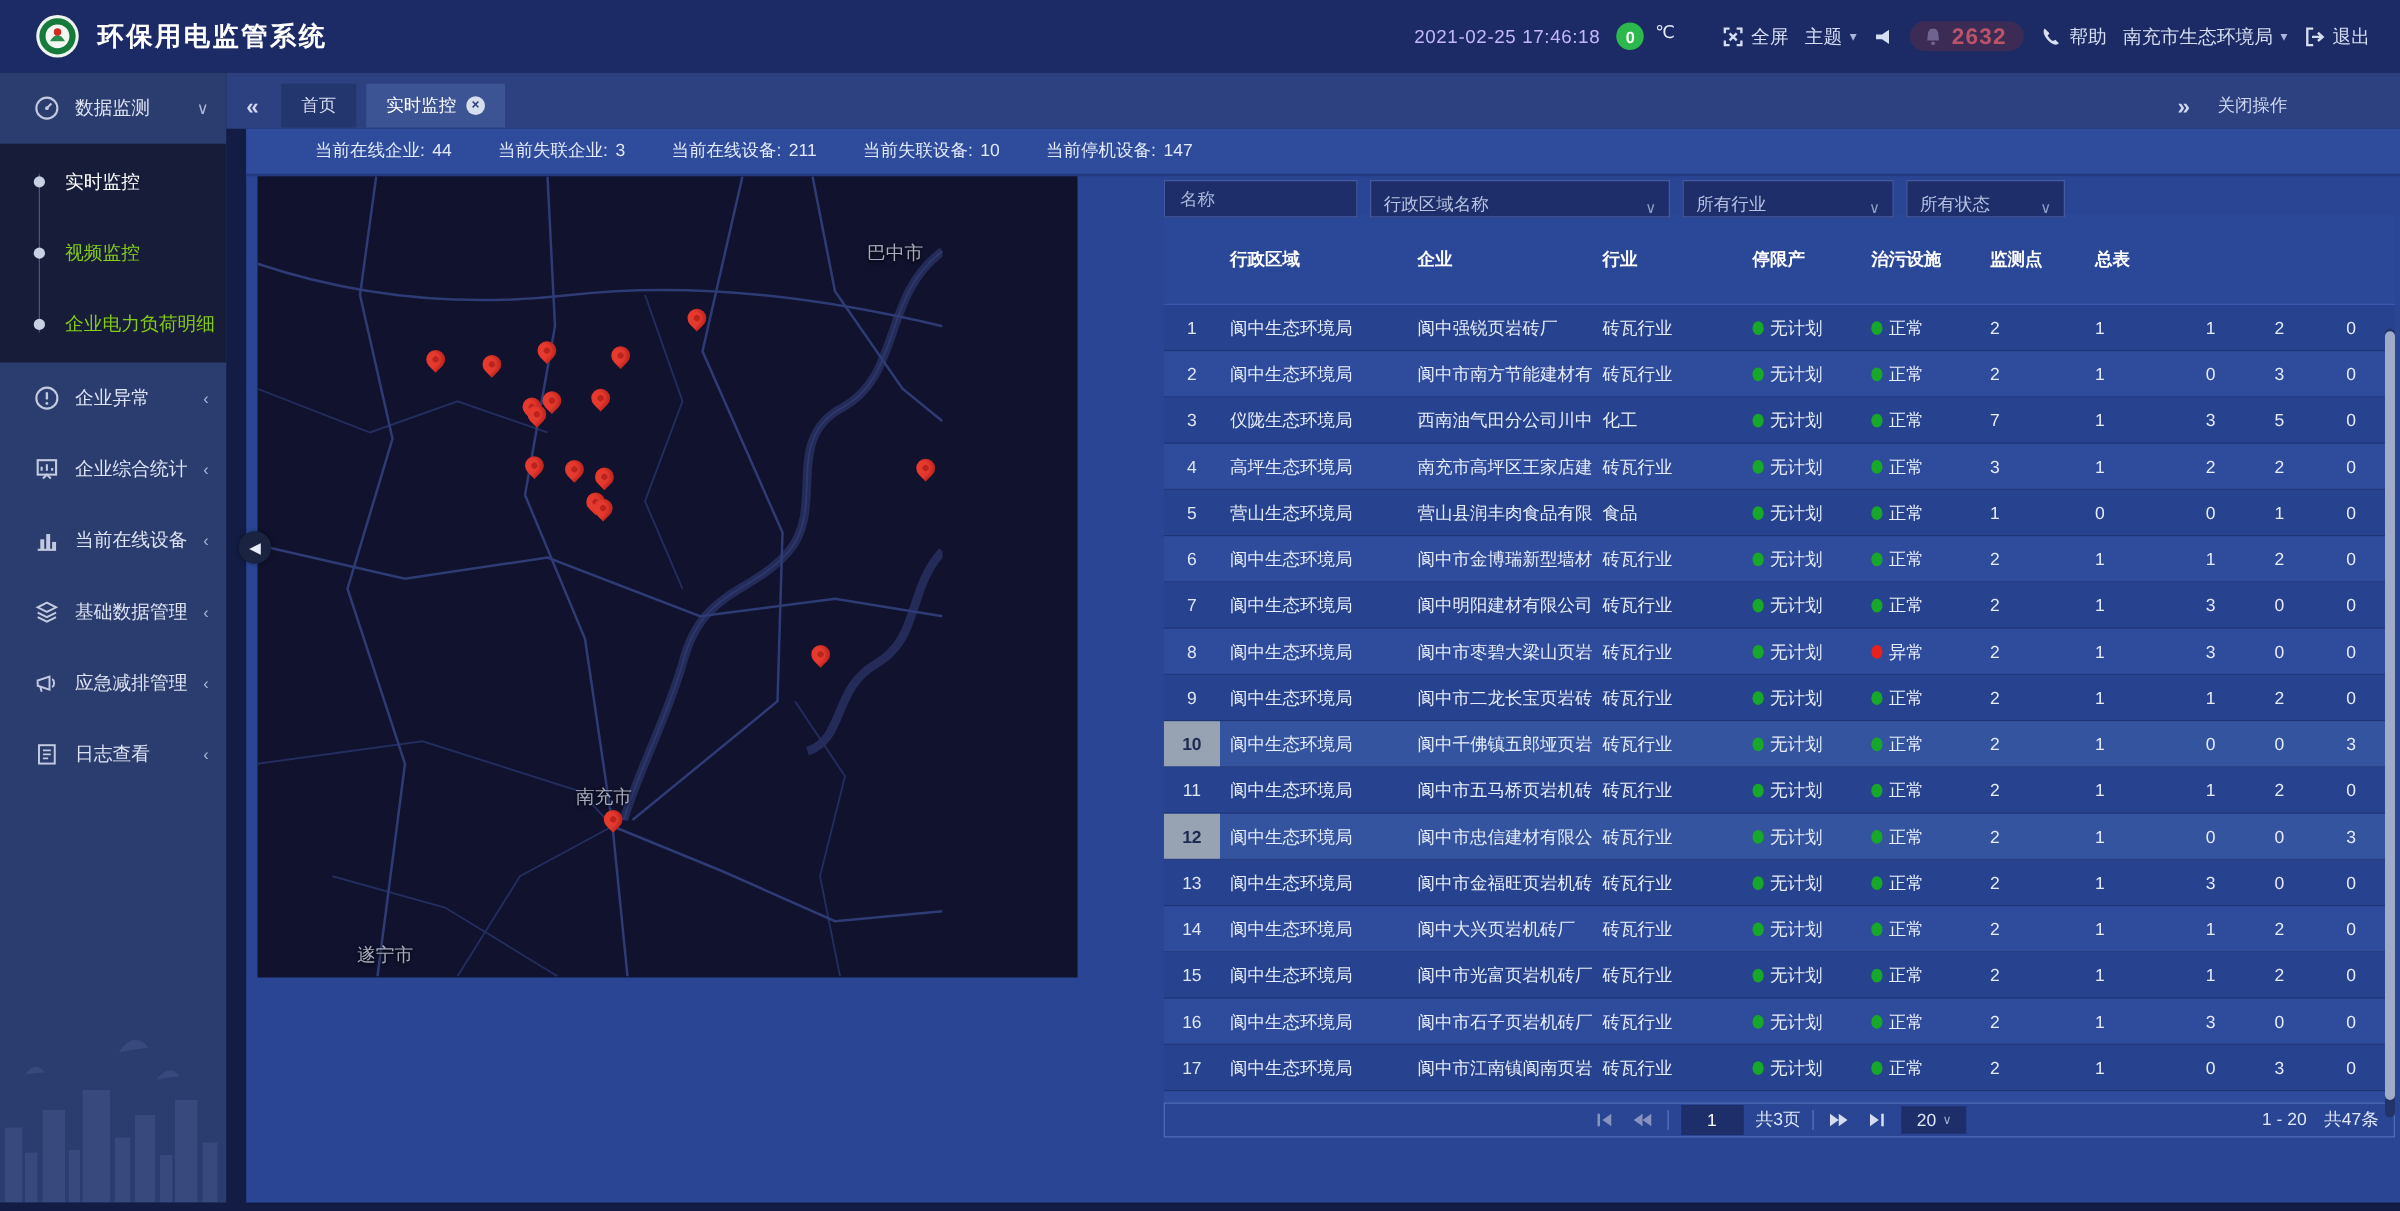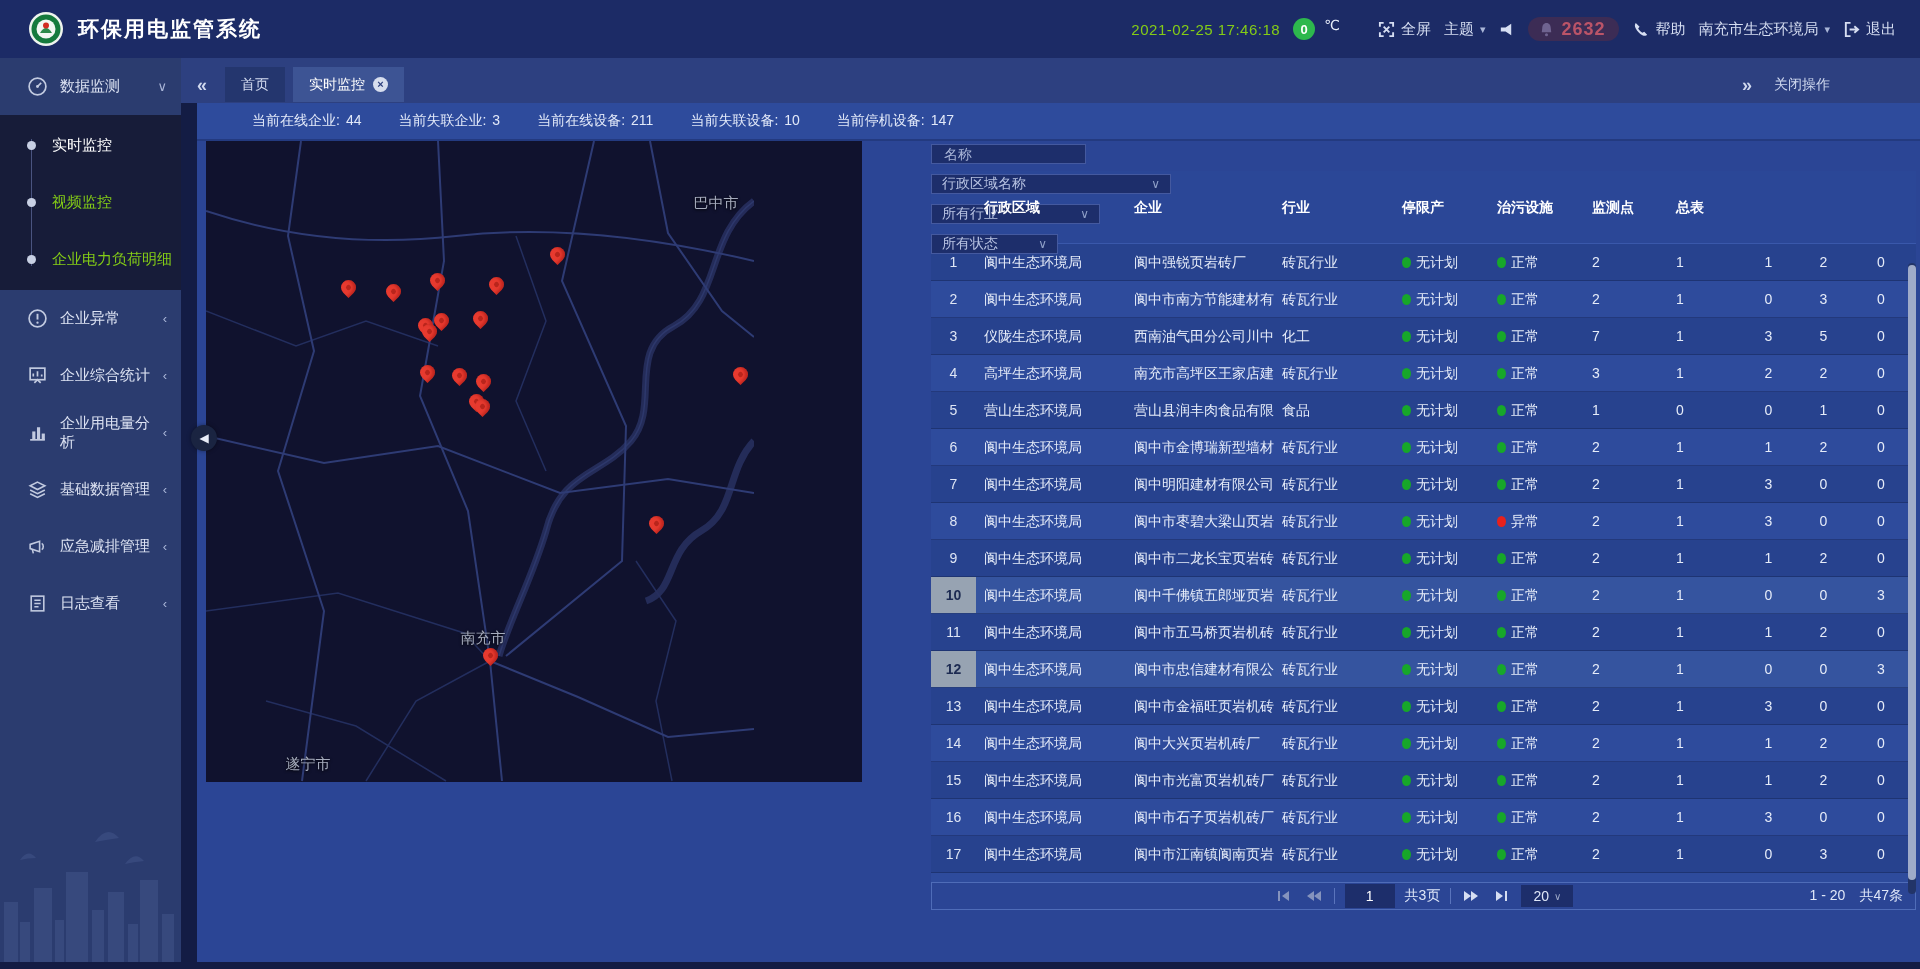--- a/index.html
+++ b/index.html
@@ -9,21 +9,21 @@
 
   
   .topbar{position:absolute;left:0;top:0;width:1920px;height:58px;background:#1c2b66;
           display:flex;align-items:center;z-index:30;}
   .logo{width:36px;height:36px;margin-left:28px;flex:0 0 auto;}
   .app-title{color:#ffffff;font-size:21px;font-weight:bold;margin-left:14px;letter-spacing:2px;}
   .topbar-right{margin-left:auto;display:flex;align-items:center;gap:13px;padding-right:24px;
                 color:#d6def2;font-size:15px;white-space:nowrap;}
   .tb-item{display:flex;align-items:center;gap:6px;cursor:pointer;}
   .tb-sep{width:12px;}
-  .datetime{color:#84cc16;letter-spacing:.5px;margin-left:24px;}
+  .datetime{color:#c4b5fd;letter-spacing:.5px;margin-left:24px;}
   .temp-badge{width:22px;height:22px;border-radius:50%;background:#2db84d;color:#fff;
               font-size:13px;font-weight:bold;display:flex;align-items:center;justify-content:center;}
   .temp-unit{font-size:14px;color:#e7edf9;margin-left:-4px;position:relative;top:-4px;}
   .caret{font-size:11px;color:#aab6d8;}
   .alarm-pill{display:flex;align-items:center;gap:6px;background:#3c2c55;border-radius:12px;
               padding:2px 14px 2px 10px;height:20px;}
   .alarm-count{color:#bb5468;font-size:18px;font-weight:bold;letter-spacing:1px;}
   .icon16{width:17px;height:17px;display:block;}
 
   
@@ -66,28 +66,28 @@
   .pin{position:absolute;width:15px;height:15px;background:#e73a2f;border-radius:50% 50% 50% 0;
        transform:rotate(-45deg);box-shadow:inset -2px -2px 3px rgba(120,0,0,.35);}
   .pin:after{content:"";position:absolute;left:5px;top:5px;width:5px;height:5px;border-radius:50%;
              background:#b9251c;}
   .collapse-btn{position:absolute;left:-6px;top:322px;width:26px;height:26px;border-radius:50%;
                 background:#1a2441;color:#e8edf8;display:flex;align-items:center;justify-content:center;
                 font-size:12px;cursor:pointer;z-index:15;box-shadow:0 0 4px rgba(0,0,0,.4);}
 
   
   .panel{position:absolute;left:734px;top:41px;width:985px;}
-  .filters{display:flex;gap:10px;height:19px;flex-direction:column;}
+  .filters{display:flex;gap:10px;height:19px;}
   .f-box{background:#1d2e6b;border:1px solid #44599f;box-sizing:border-box;height:30px;
          display:flex;align-items:center;padding:0 10px;font-size:14px;color:#b7c2e2;cursor:pointer;}
   .f-input{width:155px;}
   .f-input input{background:transparent;border:none;outline:none;color:#cfd9f0;font-size:14px;width:100%;
                  font-family:inherit;}
   .f-input input::placeholder{color:#aab6d8;opacity:1;}
-  .f-select{justify-content:space-between;}
+  .f-select{justify-content:space-between;align-items:flex-end;}
   .f-select .sel-caret{color:#8fa0c8;font-size:12px;margin-left:12px;}
   .w-region{width:240px;}
   .w-industry{width:169px;}
   .w-status{width:127px;}
 
   .thead{margin-top:8px;height:73px;background:#2b4797;display:flex;color:#ffffff;
          font-weight:bold;font-size:14px;box-sizing:border-box;border-bottom:1px solid #3a58ab;}
   .thead .th{line-height:73px;box-sizing:border-box;}
   .th-num{width:45px;}
   .th-region{width:150px;padding-left:8px;}
@@ -256,21 +256,21 @@
       <span class="chev">‹</span>
     </div>
 
     <div class="menu-item">
       <svg class="mi-icon" viewBox="0 0 20 20">
         <path d="M3,17 H17" stroke="#cfd7ea" stroke-width="1.6"></path>
         <rect x="5" y="9" width="3" height="8" fill="#cfd7ea"></rect>
         <rect x="9.5" y="5" width="3" height="12" fill="#cfd7ea"></rect>
         <rect x="14" y="11" width="3" height="6" fill="#cfd7ea"></rect>
       </svg>
-      <span class="mi-label">企业用电量分析</span>
+      <span class="mi-label">当前在线设备</span>
       <span class="chev">‹</span>
     </div>
 
     <div class="menu-item">
       <svg class="mi-icon" viewBox="0 0 20 20">
         <path d="M10,3 L17,6.5 L10,10 L3,6.5 Z" fill="none" stroke="#cfd7ea" stroke-width="1.5"></path>
         <path d="M3,10.5 L10,14 L17,10.5" fill="none" stroke="#cfd7ea" stroke-width="1.5"></path>
         <path d="M3,14 L10,17.5 L17,14" fill="none" stroke="#cfd7ea" stroke-width="1.5"></path>
       </svg>
       <span class="mi-label">基础数据管理</span>

